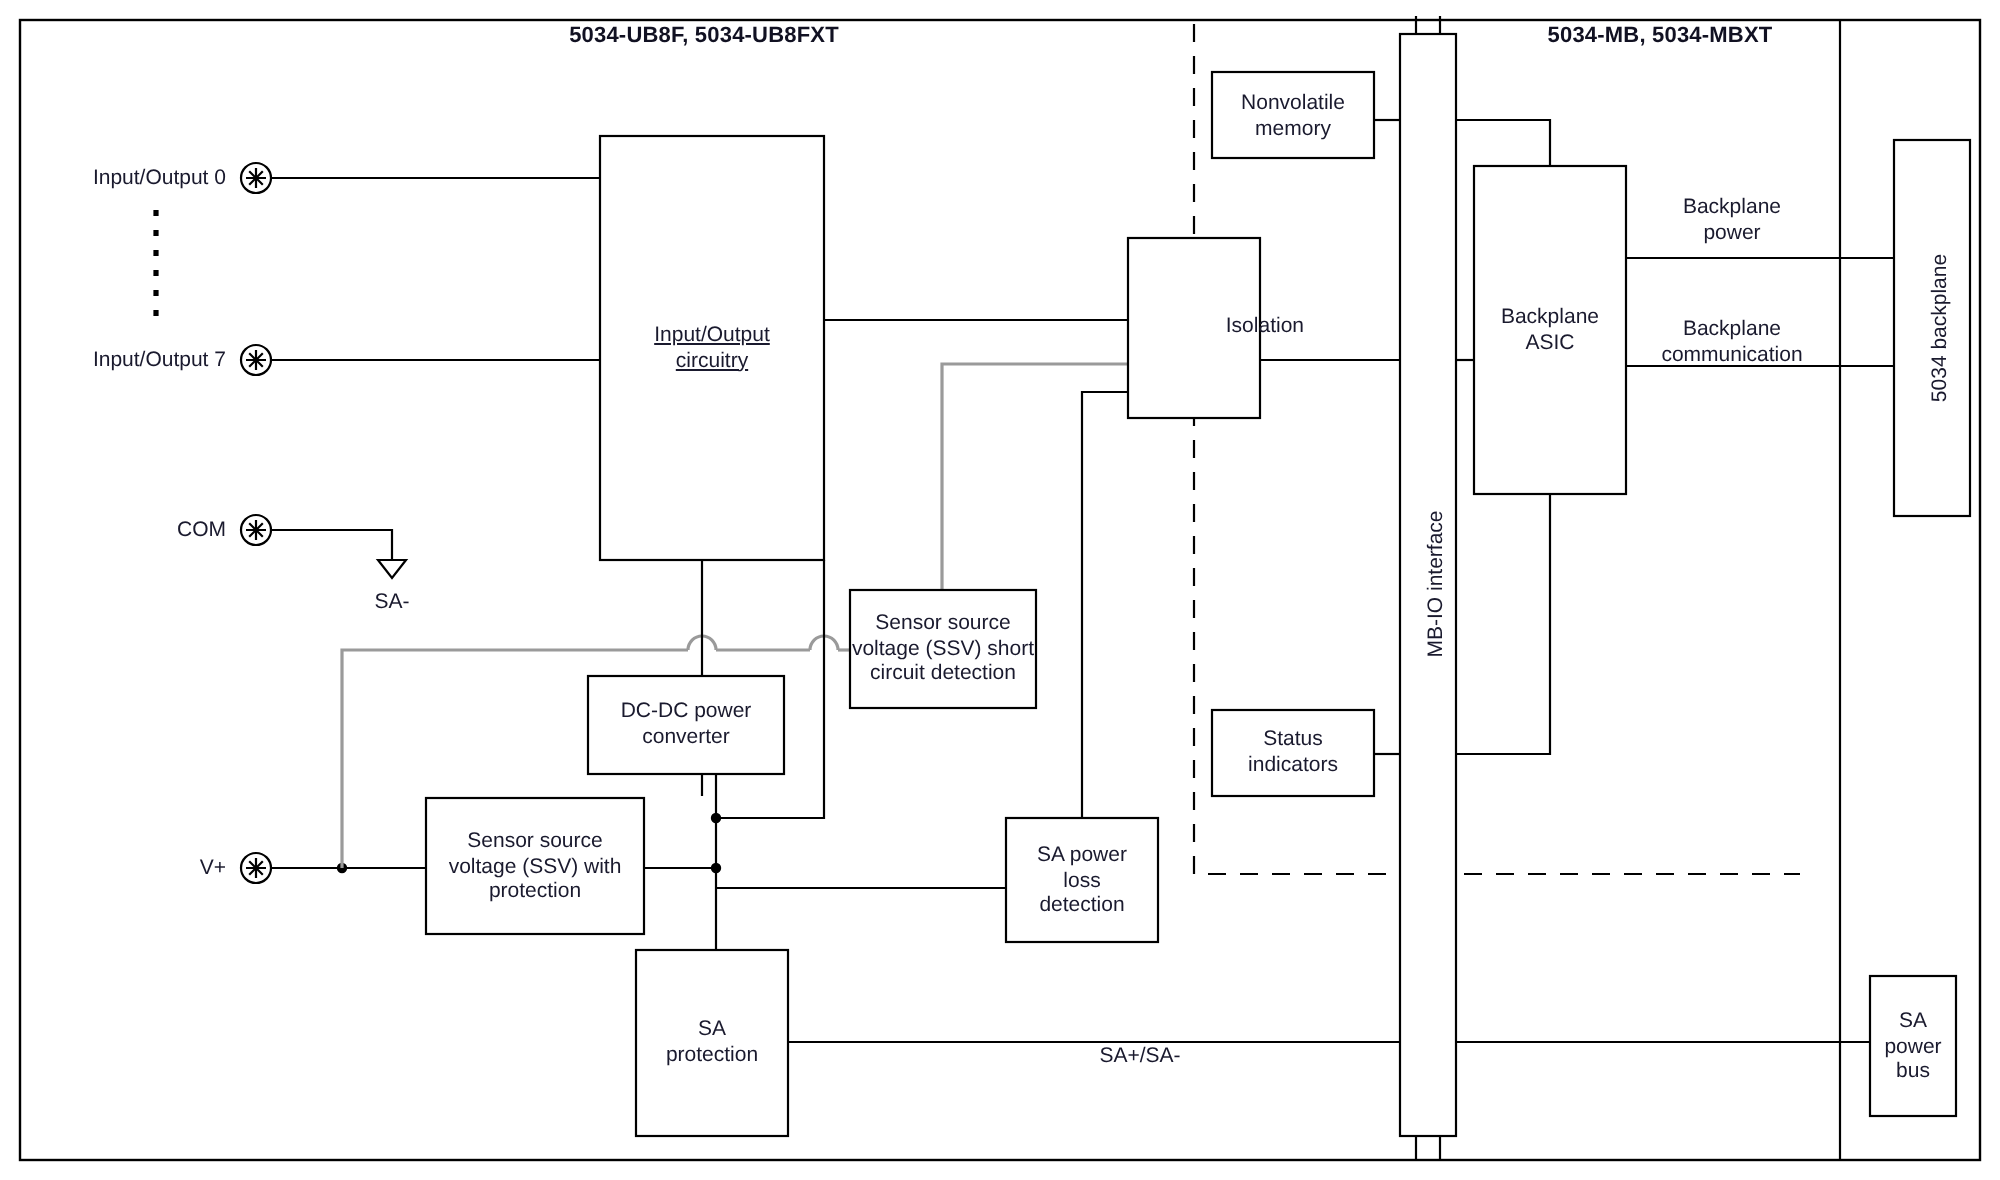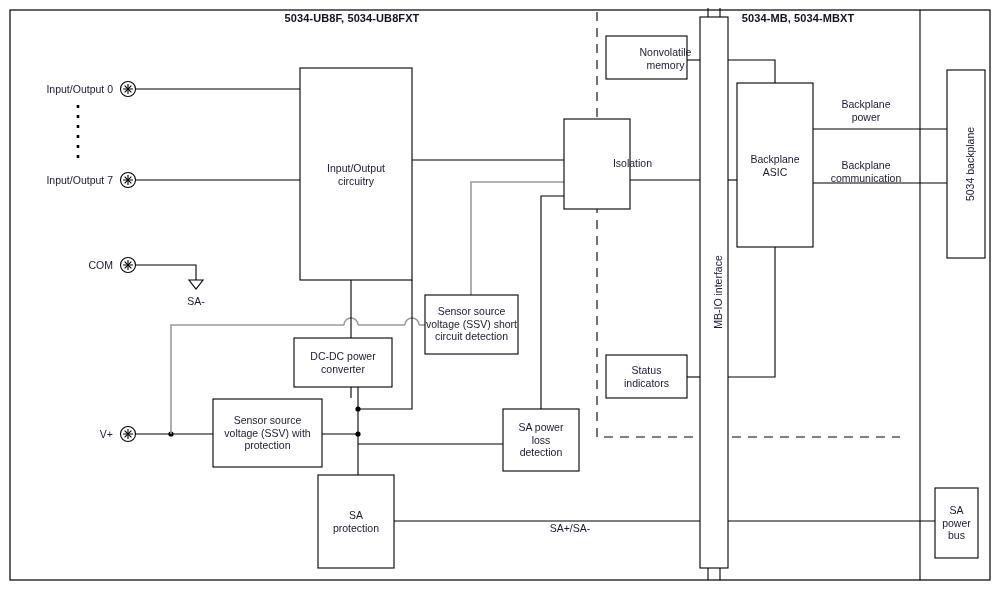--- a/index.html
+++ b/index.html
@@ -158,33 +158,33 @@
     <rect class="blk" x="606" y="355" width="81" height="43"></rect>
     <rect class="blk" x="425" y="295" width="93" height="59"></rect>
     <rect class="blk" x="294" y="338" width="98" height="49"></rect>
     <rect class="blk" x="213" y="399" width="109" height="68"></rect>
     <rect class="blk" x="503" y="409" width="76" height="62"></rect>
     <rect class="blk" x="318" y="475" width="76" height="93"></rect>
     <rect class="blk" x="935" y="488" width="43" height="70"></rect>
   </svg>
 
   <div class="title" style="left:352px;top:12px;">5034-UB8F, 5034-UB8FXT</div>
-  <div class="title" style="left:798px;top:12px;">5034-MB, 5034-MBXT</div>
+  <div class="title" style="left:830px;top:12px;">5034-MB, 5034-MBXT</div>
 
   <div class="lbl right" style="left:113px;top:89px;">Input/Output 0</div>
   <div class="lbl right" style="left:113px;top:180px;">Input/Output 7</div>
   <div class="lbl right" style="left:113px;top:265px;">COM</div>
   <div class="lbl right" style="left:113px;top:434px;">V+</div>
 
   <div class="lbl center" style="left:196px;top:301px;">SA-</div>
 
-  <div class="lbl center" style="left:356px;top:174px;width:110px;">Input/Output
+  <div class="lbl center" style="left:356px;top:174px;width:110px;text-decoration:underline;">Input/Output
 circuitry</div>
   <div class="lbl center" style="left:620px;top:163px;width:64px;text-align:right;">Isolation</div>
-  <div class="lbl center" style="left:646.5px;top:58px;width:104px;margin-left:19px;">Nonvolatile
+  <div class="lbl center" style="left:646.5px;top:58px;width:104px;">Nonvolatile
 memory</div>
   <div class="lbl center" style="left:775px;top:165px;width:74px;">Backplane
 ASIC</div>
   <div class="lbl center" style="left:646.5px;top:376px;width:80px;">Status
 indicators</div>
   <div class="lbl center" style="left:471.5px;top:324px;width:98px;">Sensor source
 voltage (SSV) short
 circuit detection</div>
   <div class="lbl center" style="left:343px;top:362px;width:96px;">DC-DC power
 converter</div>

